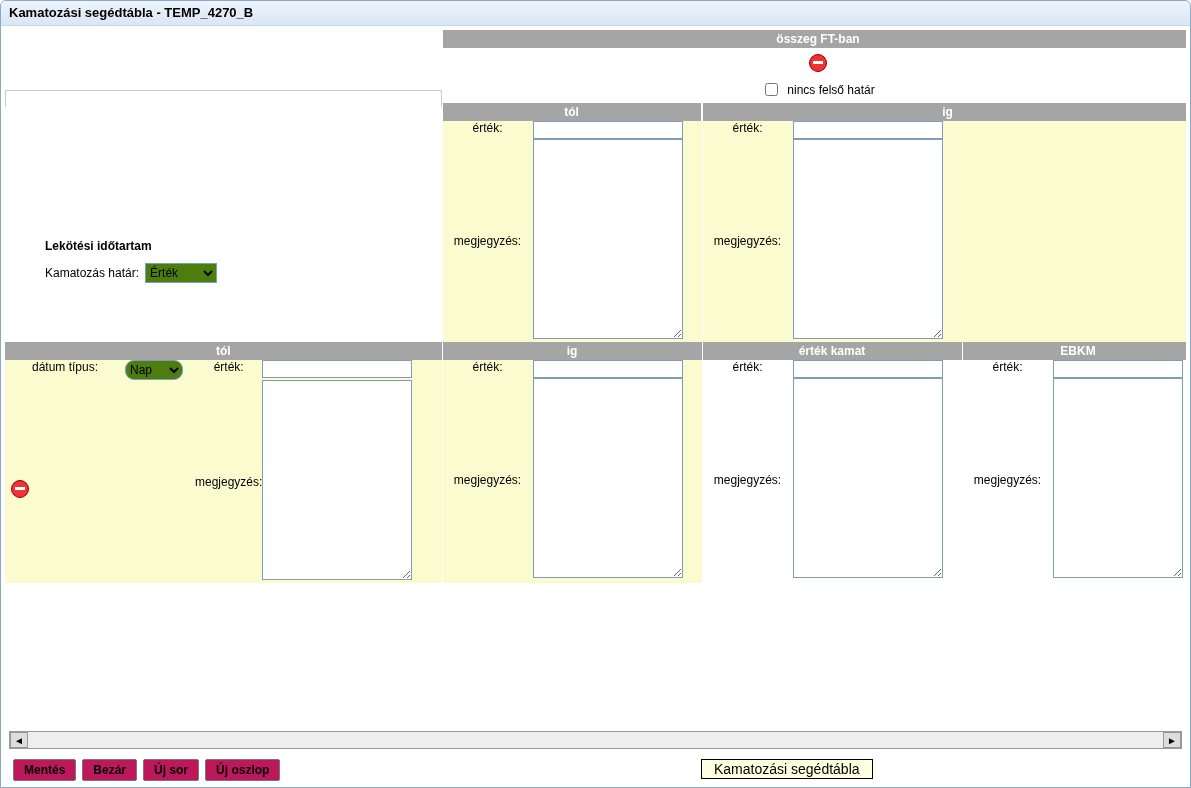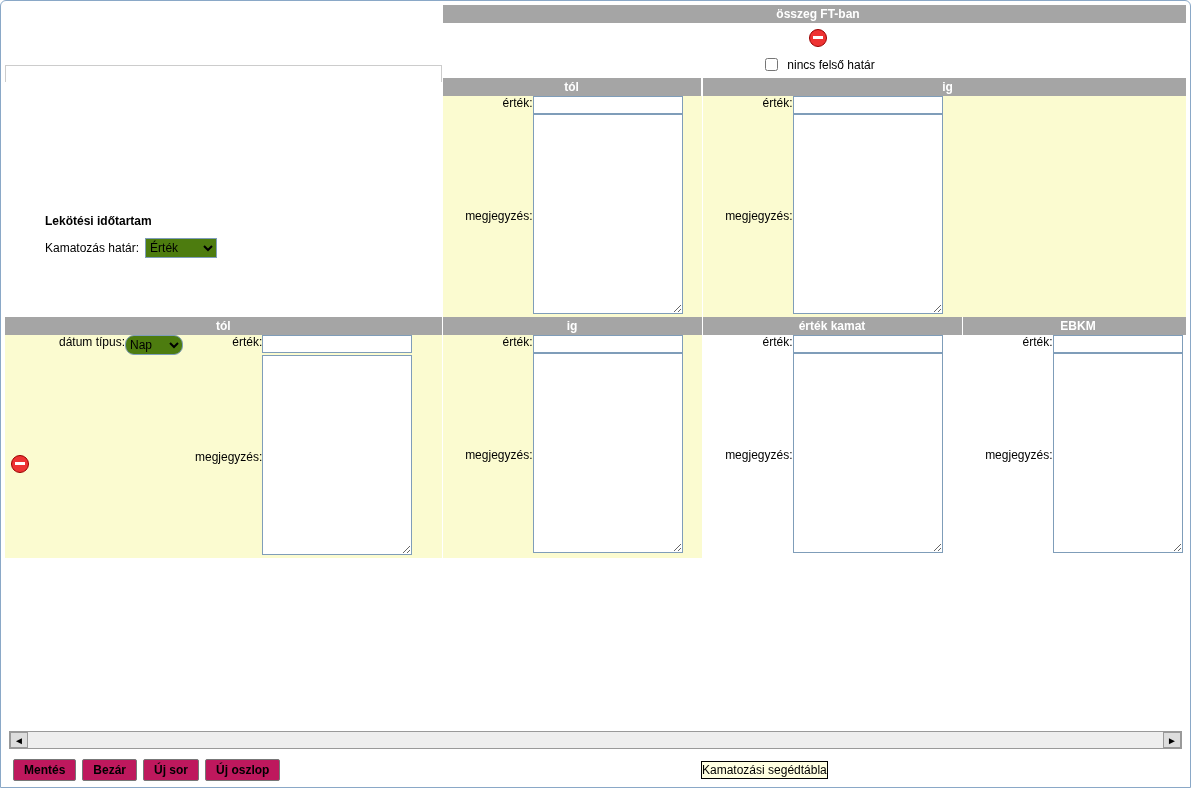--- a/index.html
+++ b/index.html
@@ -7,40 +7,41 @@
   .title-bar{height:24px;line-height:24px;padding:0 8px;font-weight:bold;font-size:13px;
     background:linear-gradient(#eef4fb,#d9e6f5);border-bottom:1px solid #c7d6e8;border-radius:6px 6px 0 0;}
   .content{flex:1;overflow:hidden;display:flex;flex-direction:column;padding:4px 4px 0 4px;}
   .grid-scroll{flex:1;overflow:hidden;}
   table.main{border-collapse:collapse;width:100%;}
   table.main td, table.main th{padding:0;vertical-align:top;}
   .gray-bar{background:#a5a5a5;color:#fff;font-weight:bold;text-align:center;height:18px;line-height:18px;border-right:1px solid #fff;}
   .cell{border-right:1px solid #fff;}
   .yellow{background:#fbfbd0;}
   .pad{padding:4px 6px;}
-  .lbl{text-align:right;padding:2px 6px 2px 2px;vertical-align:middle;white-space:nowrap;}
+  .lbl{text-align:center;padding:2px 6px 2px 2px;vertical-align:middle;white-space:nowrap;}
   input.txt{width:150px;height:18px;border:1px solid #7f9db9;box-sizing:border-box;padding:1px 3px;font-size:12px;}
   textarea.note{height:200px;border:1px solid #7f9db9;box-sizing:border-box;padding:2px;font-family:inherit;font-size:12px;resize:both;}
   select.sel{border:1px solid #7f9db9;height:20px;font-size:12px;background:#4d7c0f;}
   .forbid{display:inline-block;width:16px;height:16px;border-radius:50%;background:#e33;border:1px solid #900;position:relative;vertical-align:middle;}
   .forbid::after{content:"";position:absolute;left:3px;right:3px;top:6px;height:3px;background:#fff;}
   .section-title{font-weight:bold;font-size:12px;padding:2px 0;}
   .inline-row{display:flex;align-items:center;gap:6px;}
   .scroll-h{height:16px;border:1px solid #999;background:#eee;display:flex;align-items:center;margin:2px 4px 4px 4px;}
   .scroll-h .arrow{width:16px;height:14px;background:#ddd;border:1px solid #999;display:flex;align-items:center;justify-content:center;font-size:10px;user-select:none;}
   .scroll-h .track{flex:1;height:14px;}
   .btn-bar{padding:6px 8px 6px 8px;display:flex;gap:6px;}
   button.btn{font-family:inherit;font-size:12px;font-weight:bold;padding:2px 10px;height:22px;background:#be185d;border:1px solid #777;border-radius:2px;cursor:pointer;}
-  .tooltip-box{position:absolute;left:700px;bottom:8px;background:#ffffe1;border:1px solid #000;padding:1px 0;font-size:12px;}
+  .tooltip-box{position:absolute;left:700px;bottom:8px;background:#ffffe1;border:1px solid #000;padding:1px 12px;font-size:14px;}
   .top-white{height:16px;background:#fff;border:1px solid #ccc;border-bottom:none;}
 </style>
 </head>
 <body>
 
 <div class="window">
+  <div class="title-bar">Kamatozási segédtábla - TEMP_4270_B</div>
 
   <div class="content">
     <div class="grid-scroll">
       <table class="main" style="table-layout:fixed;">
         <colgroup>
           <col style="width:437px">
             <col style="width:260px">
             <col style="width:260px">
             <col style="width:232px">
         </colgroup>

